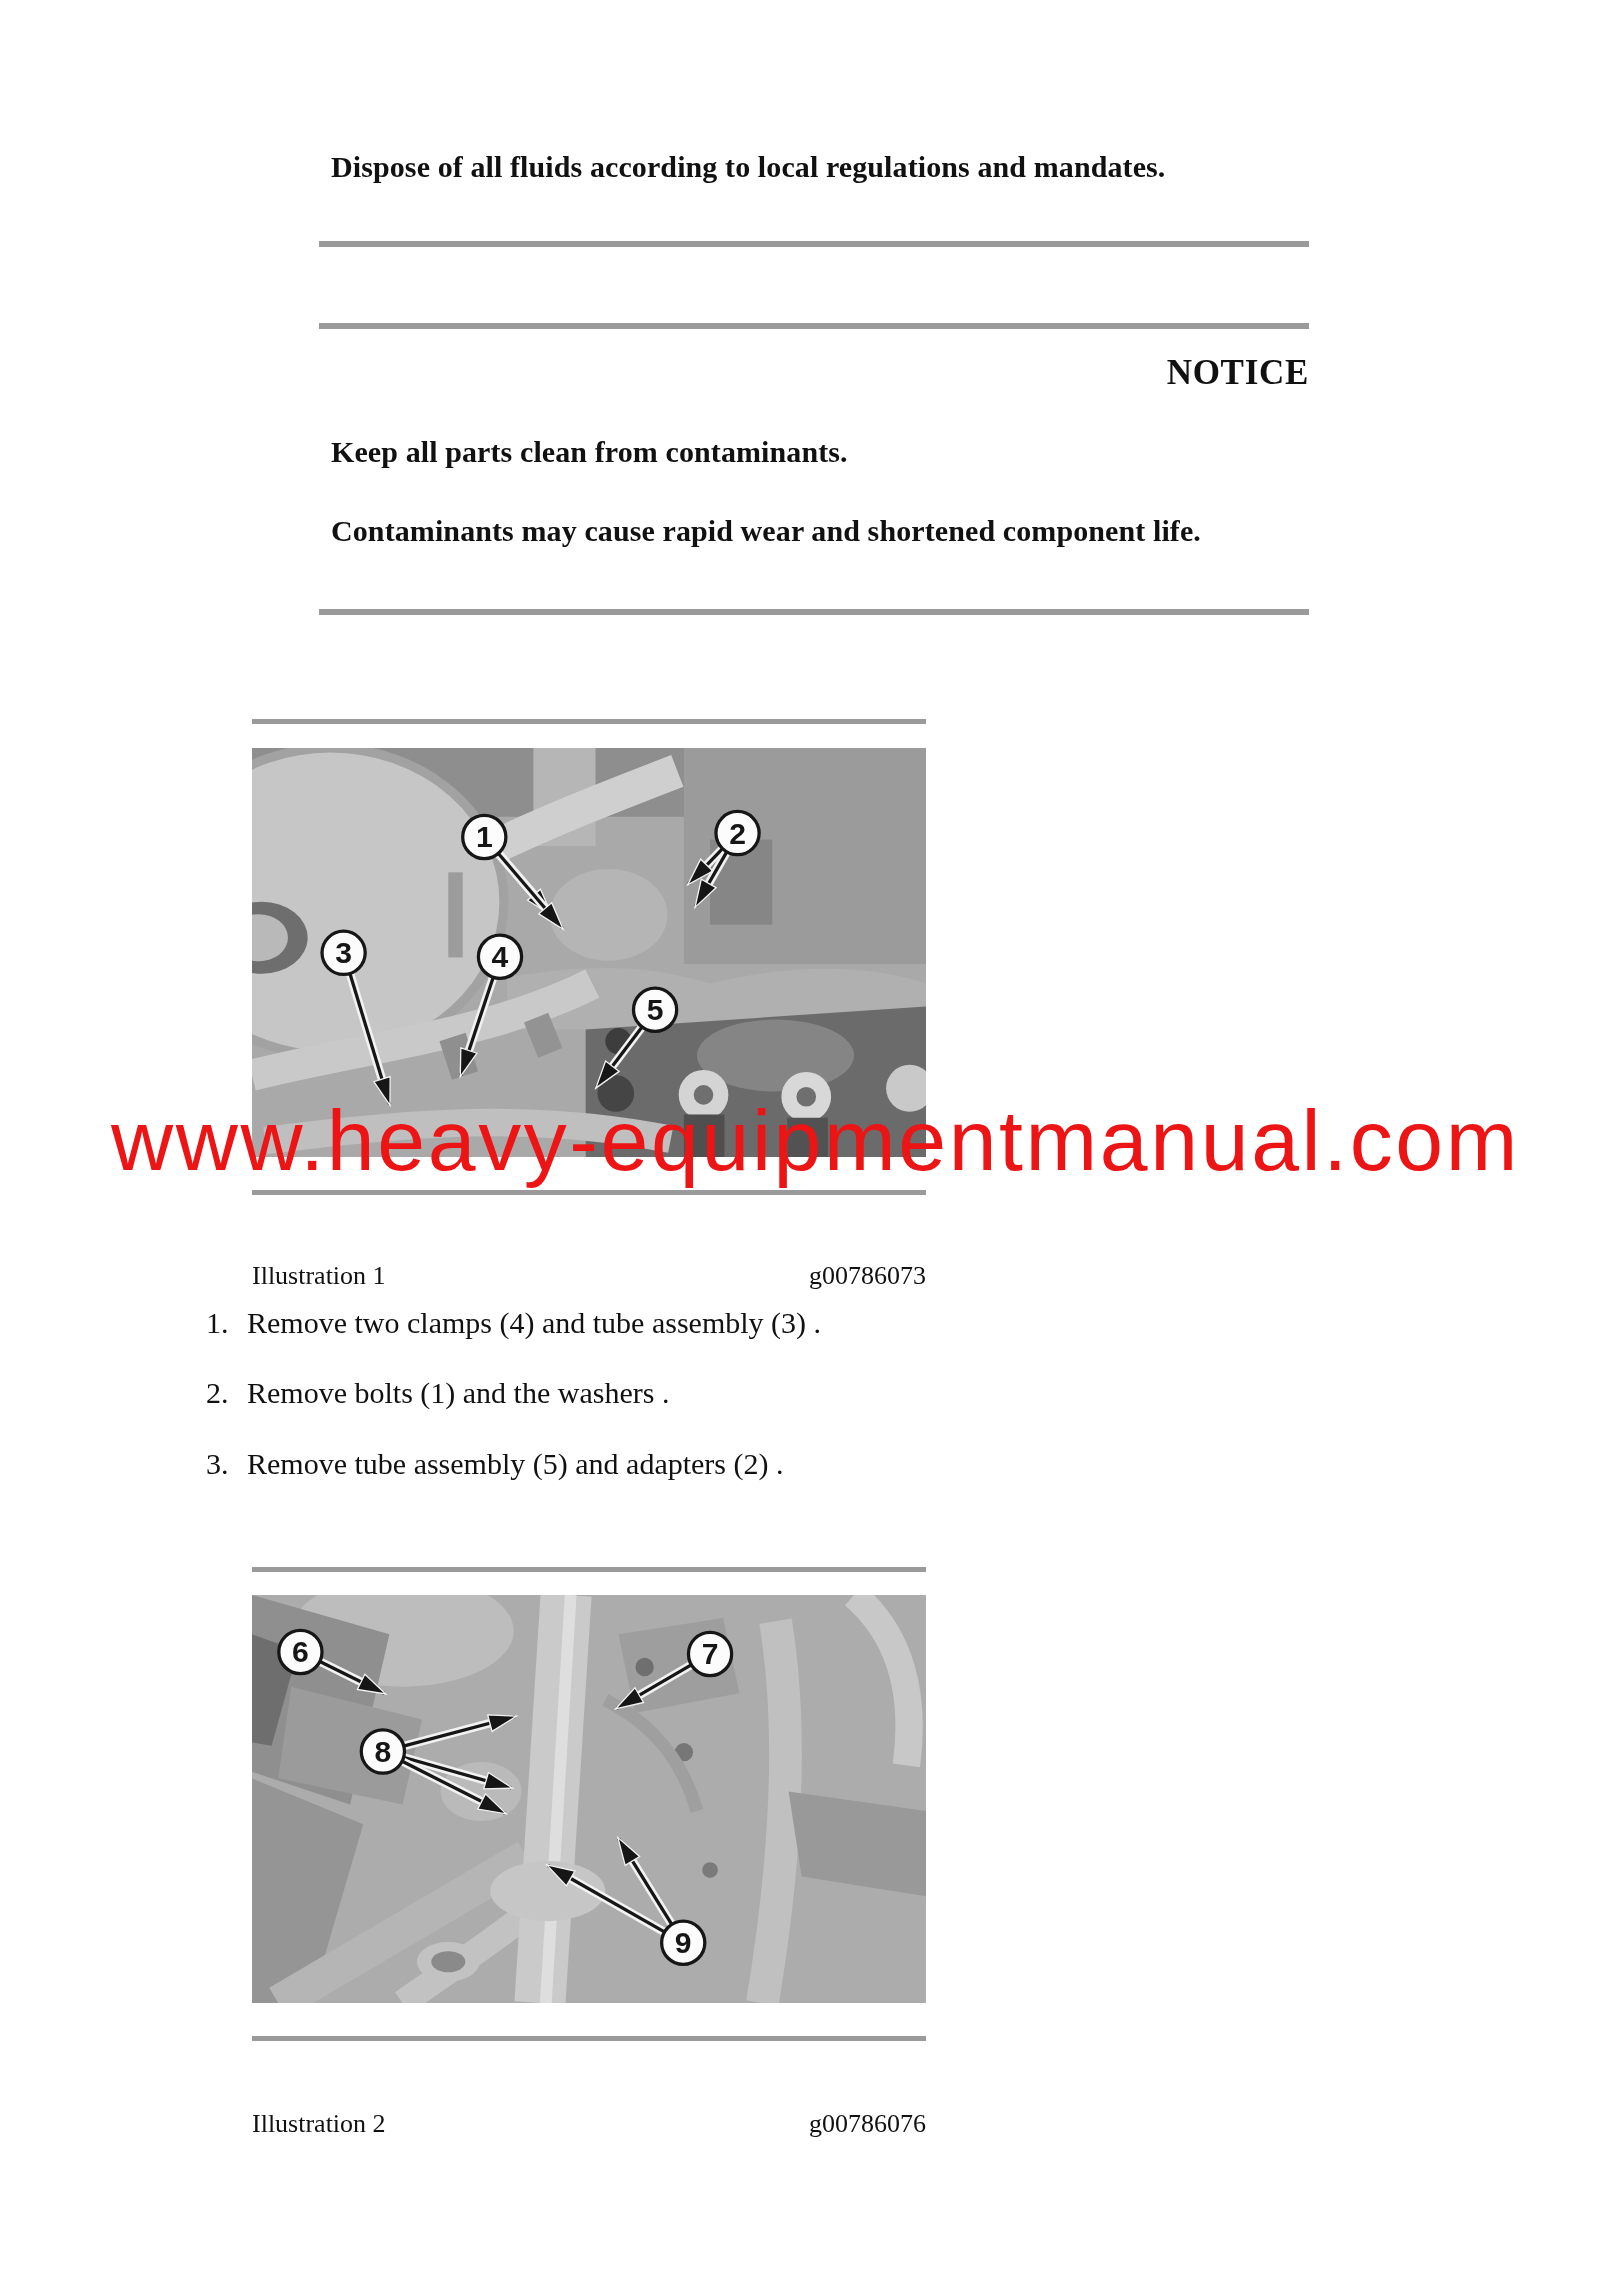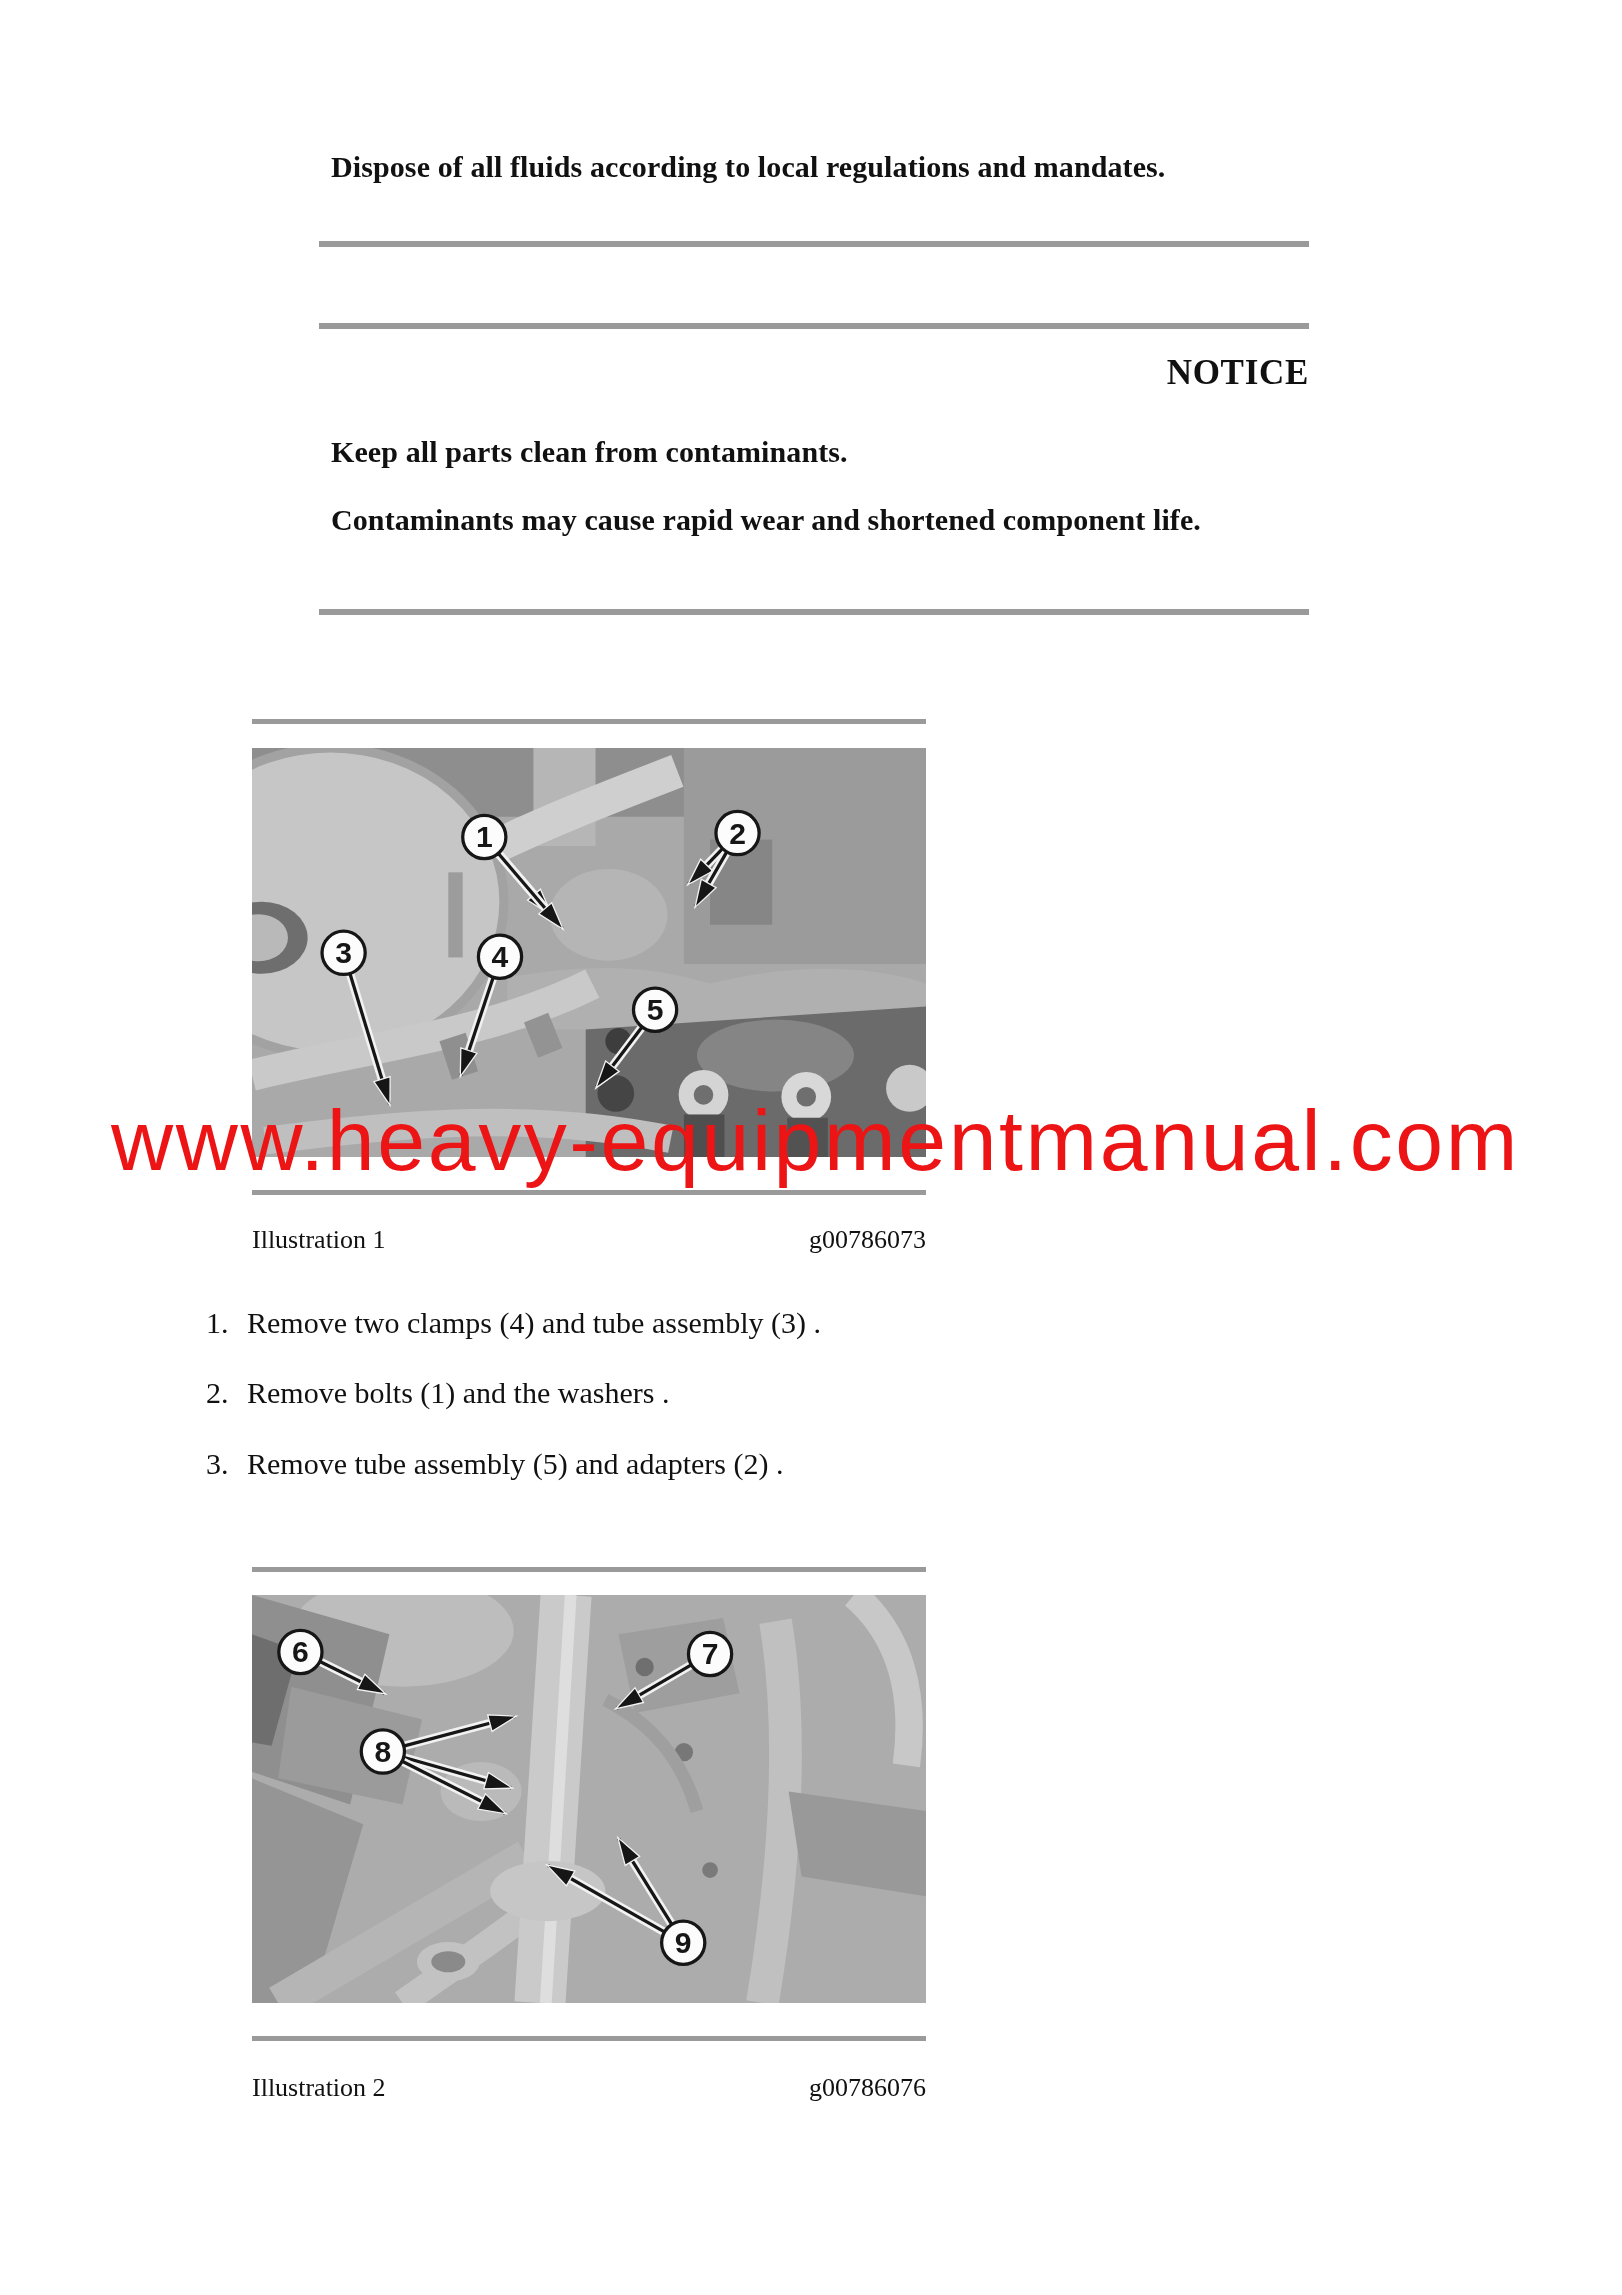--- a/index.html
+++ b/index.html
@@ -20,21 +20,21 @@
   }
   .figbar{
     position:absolute;left:252px;width:674px;height:5.2px;background:var(--rule,#9a9a9a);
   }
   .photo{
     position:absolute;left:252px;width:674px;overflow:hidden;background:#a9a9a9;
   }
   .photo svg{display:block;width:100%;height:100%;}
   .caption-row{
     position:absolute;left:252px;width:674px;display:flex;justify-content:space-between;
-    font-size:26px;line-height:31px;
+    font-size:26px;line-height:31px;margin-top:36px;
   }
   .step{
     position:absolute;left:206px;width:1112px;font-size:30px;line-height:38px;white-space:nowrap;margin-top:10px;
   }
   .step .num{display:inline-block;width:41px;}
   .watermark{
     position:absolute;left:103px;top:1097px;z-index:6;
     font-family:"Liberation Sans", sans-serif;font-size:86px;line-height:86px;
     letter-spacing:2.6px;white-space:nowrap;color:var(--wm,#ec1414);
     transform-origin:left top;
@@ -50,21 +50,21 @@
 </style>
 </head>
 <body style="--rule: #9a9a9a; --wm: #ec1414;">
 
 <div class="boldline" style="top:149px">Dispose of all fluids according to local regulations and mandates.</div>
 
 <div class="rule" style="top:241px"></div>
 <div class="rule" style="top:323px"></div>
 <div class="notice-title" style="top:352px">NOTICE</div>
 <div class="boldline" style="top:434px">Keep all parts clean from contaminants.</div>
-<div class="boldline" style="top:502px">Contaminants may cause rapid wear and shortened component life.</div>
+<div class="boldline" style="top:513px">Contaminants may cause rapid wear and shortened component life.</div>
 <div class="rule" style="top:609px"></div>
 
 <div class="figbar" style="top:719px"></div>
 <div class="photo" style="top:748px;height:409px">
   <svg viewBox="0 0 1030 625" preserveAspectRatio="none">
     <defs>
       <marker id="ah0" markerUnits="userSpaceOnUse" markerWidth="48" markerHeight="34" refX="42" refY="17" orient="auto">
         <path d="M2,4 L44,17 L2,30 Z" fill="#161616" stroke="#f2f2f2" stroke-width="2"></path>
       </marker>
     </defs>

